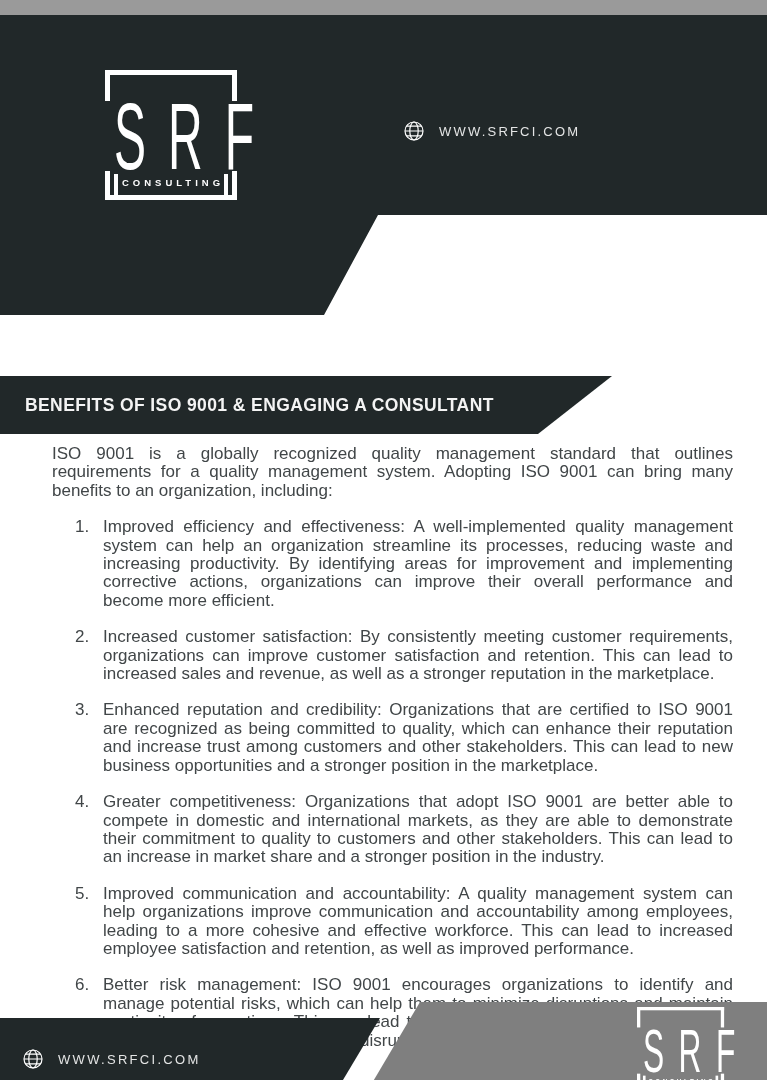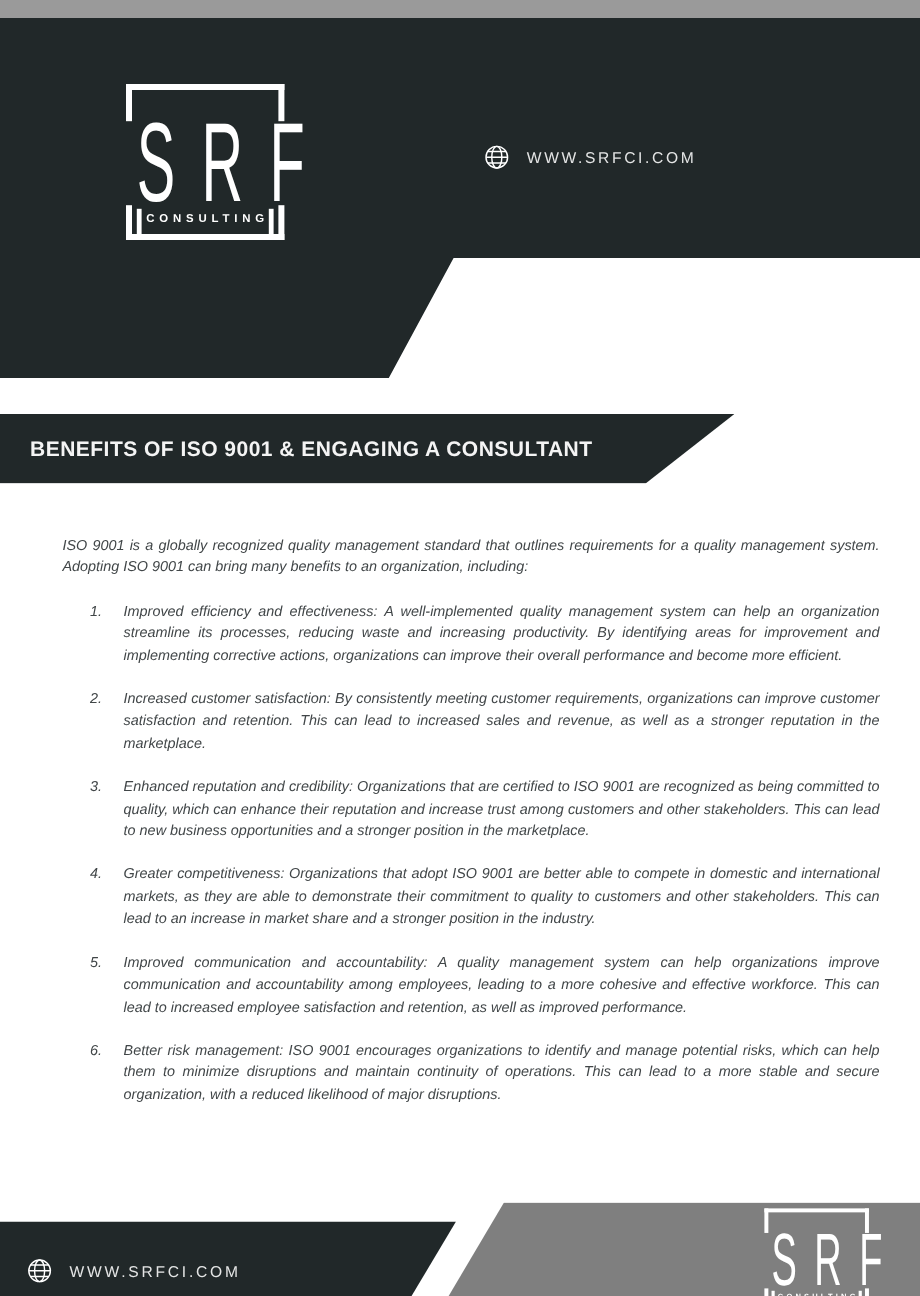--- a/index.html
+++ b/index.html
@@ -44,33 +44,33 @@
   
   .contact { position:absolute; left:403px; top:105px; display:flex; flex-direction:column; gap:10px; }
   .contact-row { display:flex; align-items:center; gap:14px; height:22px; }
   .contact-row span {
     color:#e4e5e5; font-size:13px; letter-spacing:2.2px; font-weight:400;
   }
   .icon-svg { display:block; }
 
   
   .banner {
-    position:absolute; left:0; top:330px; width:752px; height:58px;
+    position:absolute; left:0; top:361px; width:752px; height:58px;
     background:#212829;
     clip-path: polygon(0 0, 612px 0, 538px 58px, 0 58px);
     display:flex; align-items:center; padding-left:25px;
   }
   .banner h1 {
     font-size:17.5px; font-weight:bold; color:#f4f4f4; letter-spacing:0.4px;
   }
 
   
   .content {
     position:absolute; left:52px; top:430px; width:681px;
-    color:#414648; font-size:12px; line-height:18.4px;font-style:italic;
+    color:#414648; font-size:17px; line-height:18.4px;
   }
   .intro { text-align:justify; }
   .item { position:relative; margin-top:18px; padding-left:51px; text-align:justify; }
   .item-num { position:absolute; left:23px; top:0; }
 
   
   .footer { position:absolute; left:0; top:987px; width:767px; height:93px; }
   .footer-gray {
     position:absolute; left:0; top:0; width:767px; height:93px;
     background:#7f7f7f;

